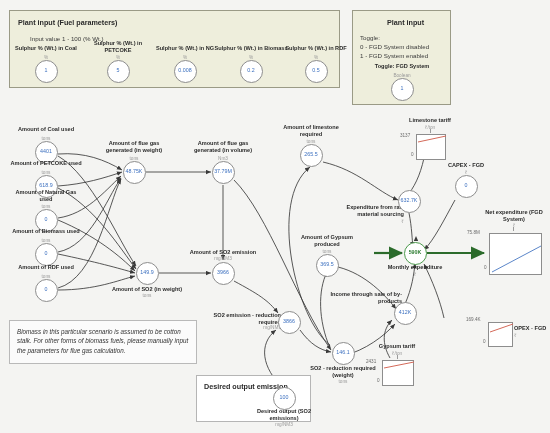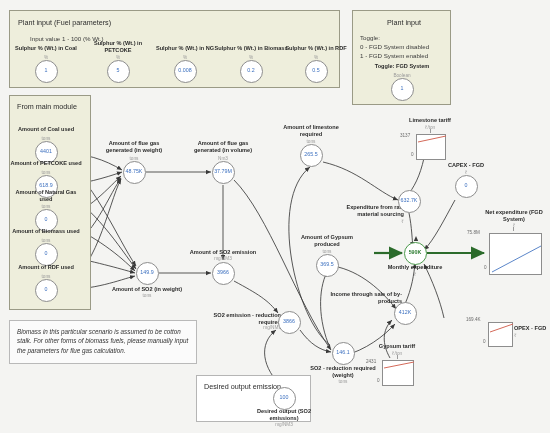--- a/index.html
+++ b/index.html
@@ -19,21 +19,21 @@
     position:absolute;
     background:#eeeedc;
     border:1px solid #9a9a86;
   }
   .panel-white {
     position:absolute;
     background:#ffffff;
     border:1px solid #b5b5b5;
   }
   .panel-title {
-    font-size:7.2px; font-weight:normal; color:#2b2b2b;
+    font-size:7.2px; font-weight:bold; color:#2b2b2b;
     position:absolute;
   }
   .panel-sub { font-size:6.2px; color:#3a3a3a; position:absolute; }
   .note {
     position:absolute;
     background:#fbfbfb;
     border:1px solid #b9b9b9;
     font-size:6.3px;
     font-style:italic;
     color:#333;
@@ -254,23 +254,20 @@
 
   <div class="node" style="left:402px; top:89px;">
     <div class="lbl above" style="top:-26px;">Toggle: FGD System</div>
     <div class="unit above">Boolean</div>
     <div class="tick"></div>
     <div class="circle">
       <span class="val">1</span>
     </div>
   </div>
 
-  <div class="panel" style="left:9px; top:95px; width:82px; height:215px;">
-    <div class="panel-title" style="left:7px; top:6px;">From main module</div>
-  </div>
 
   <div class="node" style="left:46px; top:152px;">
     <div class="lbl above" style="top:-26px;">Amount of Coal used</div>
     <div class="unit above">tons</div>
     <div class="tick"></div>
     <div class="circle">
       <span class="val">4401</span>
     </div>
   </div>
 

